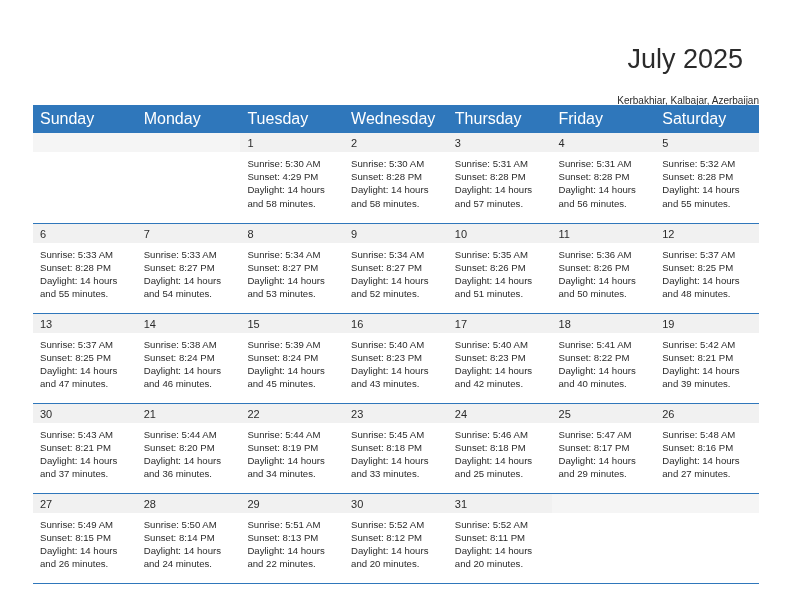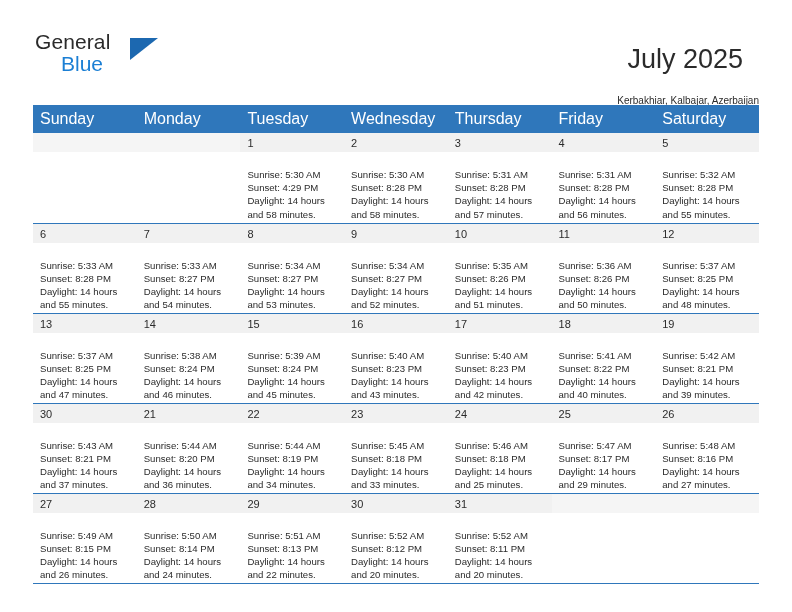--- a/index.html
+++ b/index.html
@@ -91,40 +91,35 @@
   .cal tr.week-row td.empty .daynum-band { background: #f5f5f5; }
   .daynum-band {
     height: 19px;
     background: #f1f1f1;
     padding: 2px 0 0 7px;
     font-size: 11px;
     color: #2b2b2b;
     line-height: 16px;
   }
   .cell-body {
-    padding: 16px 6px 0 7px;
+    padding: 5px 6px 0 7px;
     font-size: 9.6px;
     line-height: 13.2px;
     color: #2b2b2b;
   }
   .cell-body div { white-space: nowrap; }
   .cell-body .daylight { white-space: normal; }
 </style>
 </head>
 <body>
 
 <div id="page">
 
   <div class="top-bar">
 
-    <div class="brand">
-      <span class="brand-general">General</span>
-      <span class="brand-tri"></span>
-      <span class="brand-blue">Blue</span>
-    </div>
 
     <div class="title-wrap">
       <h1 class="cal-title">July 2025</h1>
       <h2 class="cal-sub">Kerbakhiar, Kalbajar, Azerbaijan</h2>
     </div>
 
   </div>
 
   <table class="cal">
     <thead>

